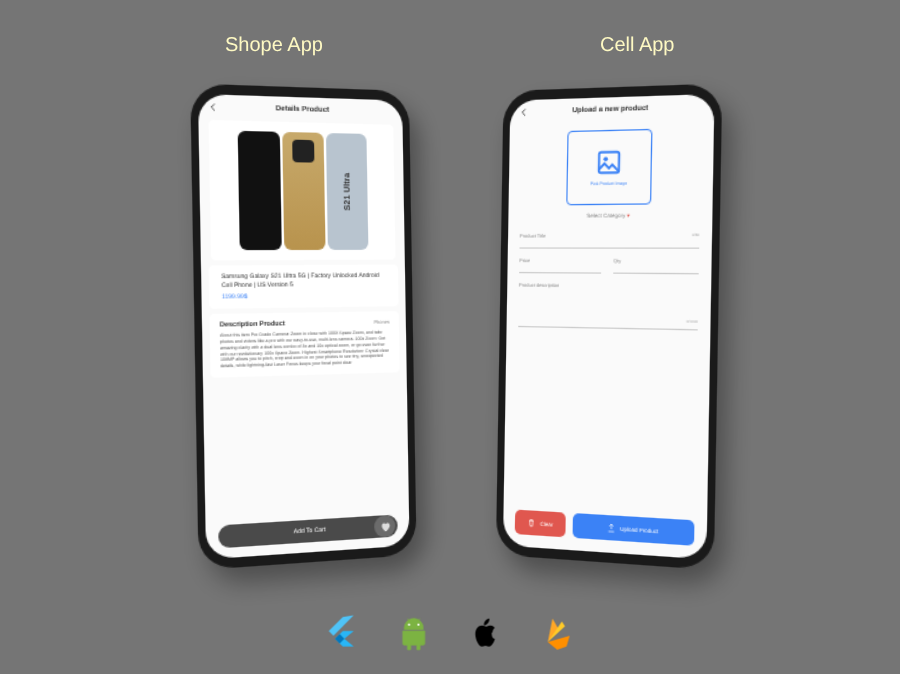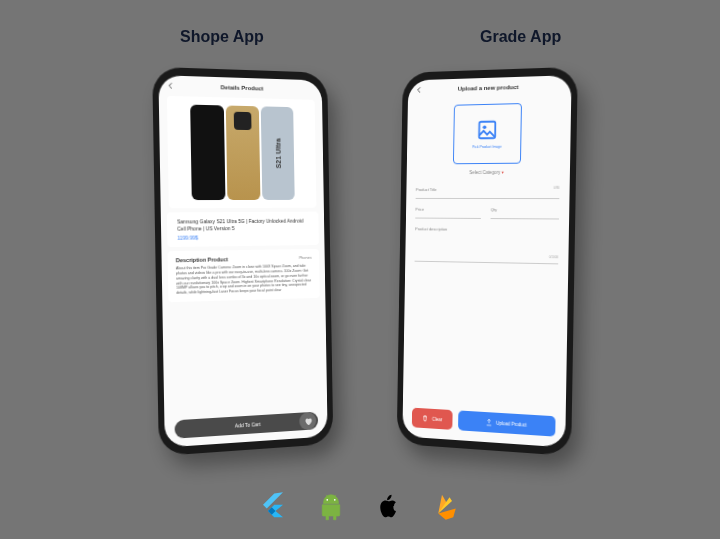--- a/index.html
+++ b/index.html
@@ -4,21 +4,21 @@
 <style>
   * { box-sizing: border-box; margin: 0; padding: 0; }
   body {
     width: 720px;
     height: 539px;
     background: #757575;
     font-family: -apple-system, BlinkMacSystemFont, "Segoe UI", Arial, sans-serif;
     position: relative;
     overflow: hidden;
   }
-  .title { position: absolute; color: #0f172a; font-size: 16px; font-weight: 700; }
+  .title { position: absolute; color: #fef9c3; font-size: 16px; font-weight: 400; }
   .title-left { top: 28px; left: 180px; }
   .title-right { top: 28px; left: 480px; }
 
   .phone {
     position: absolute;
     width: 180px;
     height: 380px;
     background: #1a1a1a;
     border-radius: 28px;
     padding: 8px 6px;
@@ -77,21 +77,21 @@
   .btn-upload { background:#3b82f6; flex:1.4;}
 
   
   .tech { position:absolute; bottom:18px; left:50%; transform:translateX(-50%); display:flex; gap:28px; align-items:center;}
   .tech svg { width:30px; height:30px; }
 </style>
 </head>
 <body>
 
 <div class="title title-left">Shope App</div>
-<div class="title title-right">Grade App</div>
+<div class="title title-right">Cell App</div>
 
 <div class="phone phone-left">
   <div class="screen">
     <div class="hdr">
       <svg class="back-ic" viewBox="0 0 24 24">
           <path d="M15 4l-8 8 8 8" fill="none" stroke="#333" stroke-width="2.5"></path>
         </svg>
       <span class="hdr-title">Details Product</span>
     </div>
     <div class="prod-img">

